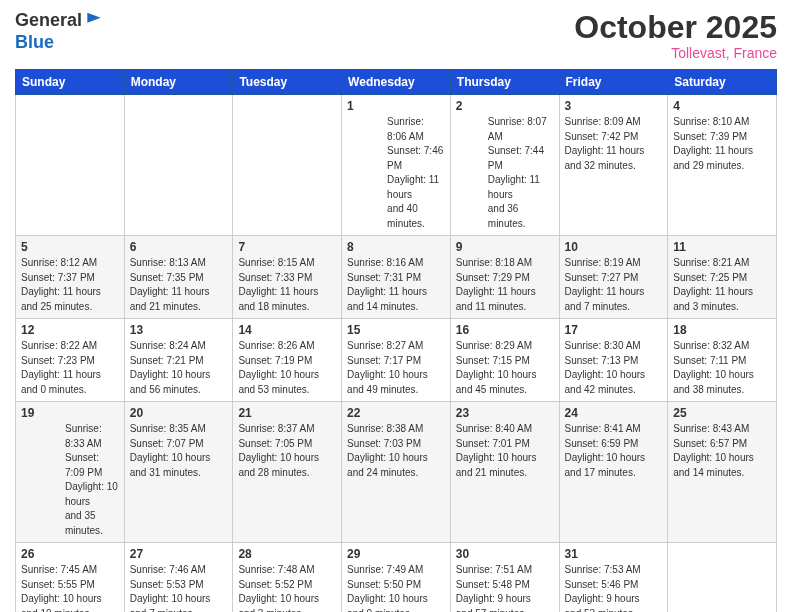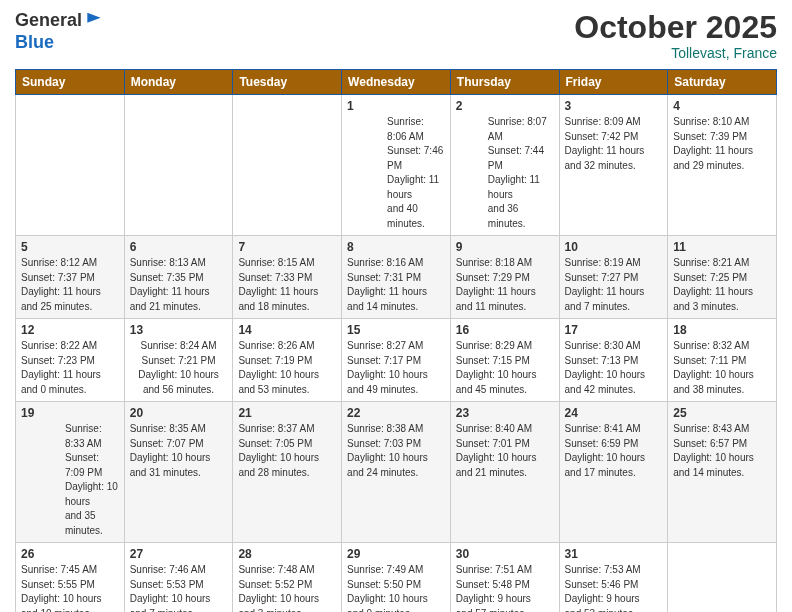--- a/index.html
+++ b/index.html
@@ -43,31 +43,31 @@
       text-align: right;
     }
     .month-title {
       font-size: 32px;
       font-weight: bold;
       color: #333;
       line-height: 1.1;
     }
     .location {
       font-size: 14px;
-      color: #0f766e;
+      color: #ec4899;
     }
     .calendar {
       flex: 1;
       border: 1px solid #ccc;
       border-collapse: collapse;
       width: 100%;
       table-layout: fixed;
     }
     .calendar thead tr th {
-      background-color: #a16207;
+      background-color: #1d4ed8;
       color: white;
       text-align: left;
       padding: 5px 6px;
       font-size: 12px;
       border: 1px solid #1a55a0;
     }
     .calendar tbody tr td {
       border: 1px solid #ccc;
       vertical-align: top;
       padding: 4px 5px;
@@ -216,21 +216,21 @@
         <tr>
           <td>
             <span class="day-number">12</span>
             <div class="day-info" style="white-space: pre-line;">Sunrise: 8:22 AM
 Sunset: 7:23 PM
 Daylight: 11 hours
 and 0 minutes.</div>
           </td>
           <td>
             <span class="day-number">13</span>
-            <div class="day-info" style="white-space: pre-line; text-align: center;">Sunrise: 8:24 AM
+            <div class="day-info" style="white-space: pre-line;">Sunrise: 8:24 AM
 Sunset: 7:21 PM
 Daylight: 10 hours
 and 56 minutes.</div>
           </td>
           <td>
             <span class="day-number">14</span>
             <div class="day-info" style="white-space: pre-line;">Sunrise: 8:26 AM
 Sunset: 7:19 PM
 Daylight: 10 hours
 and 53 minutes.</div>

